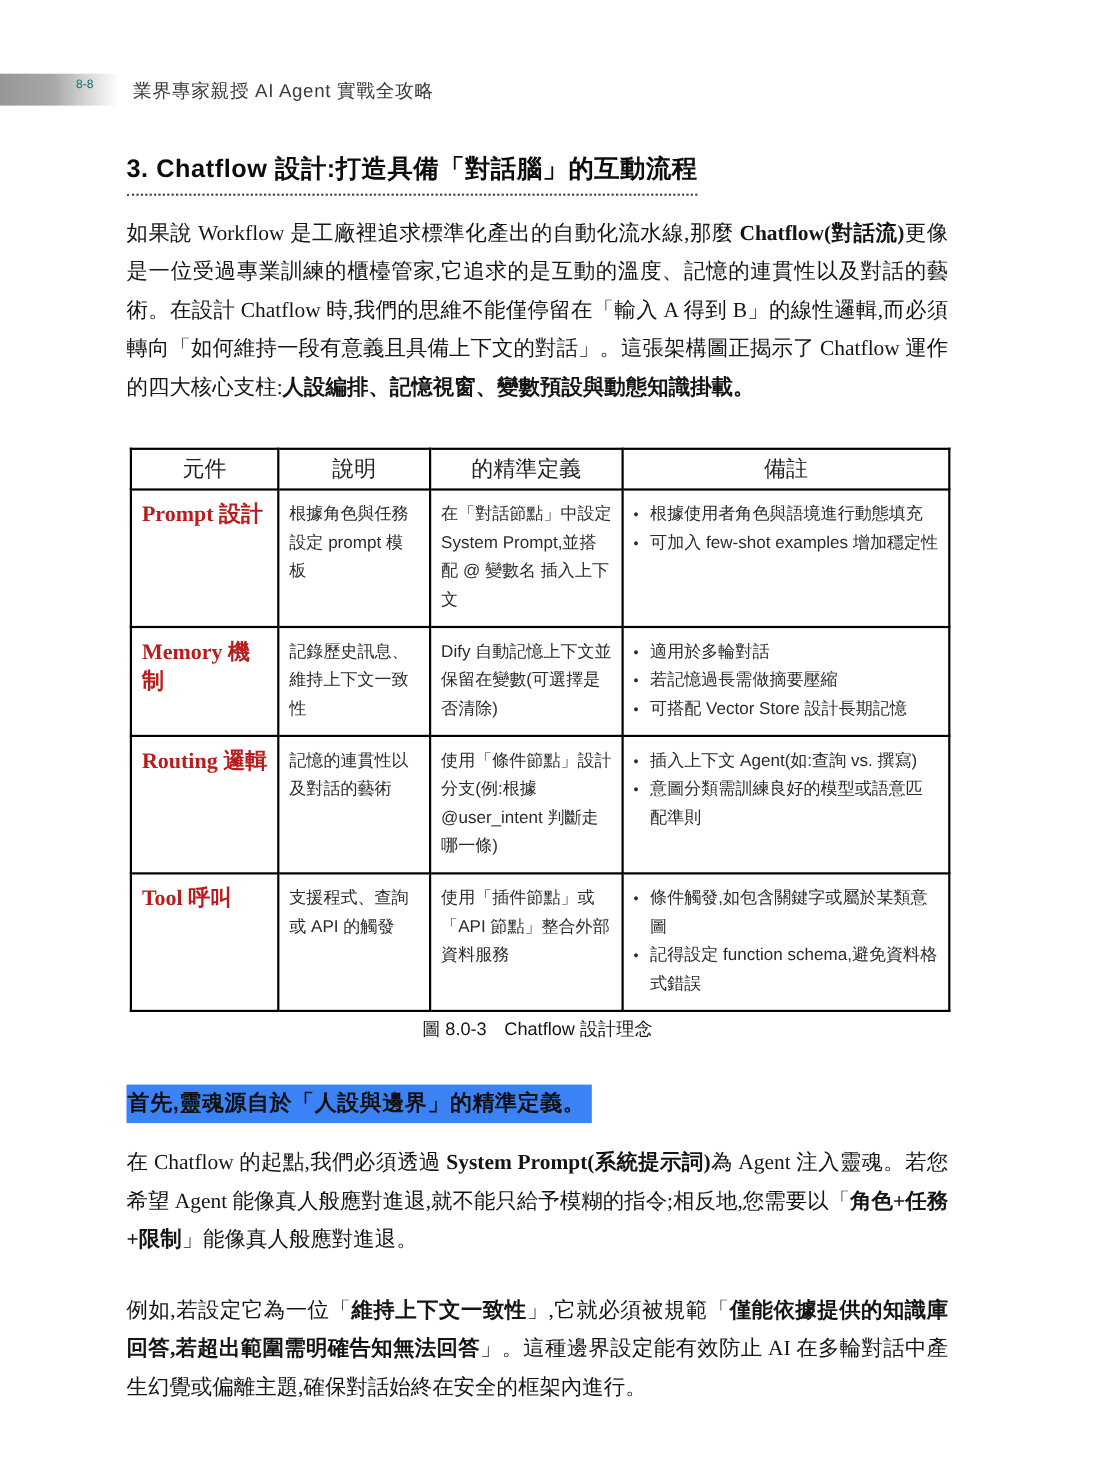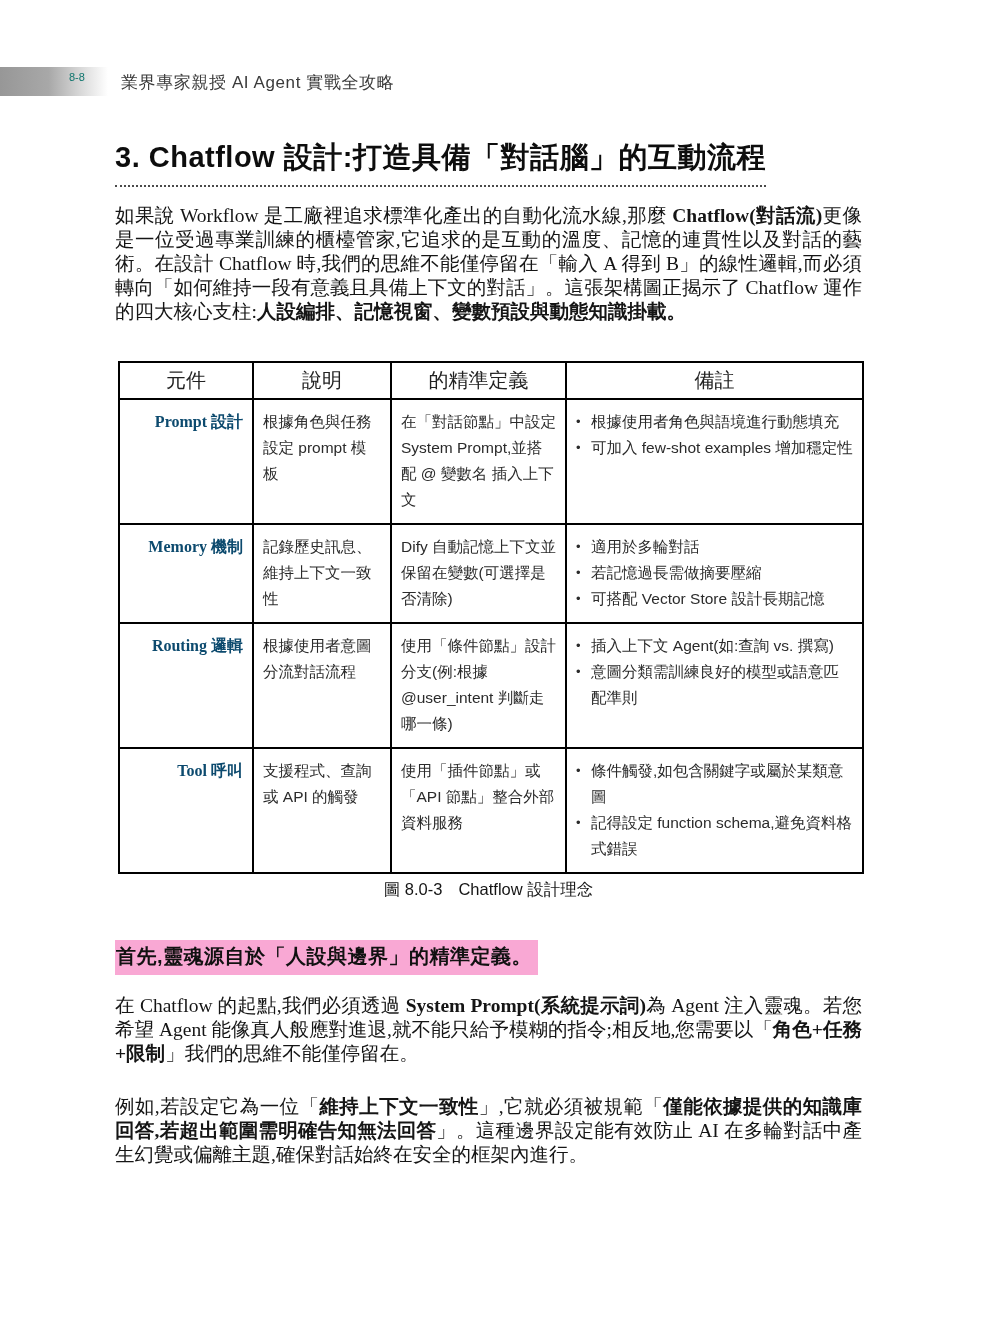--- a/index.html
+++ b/index.html
@@ -25,27 +25,27 @@
   .book-title {
     position:absolute; left:121px; top:5px;
     font-family:"Liberation Sans","DejaVu Sans",sans-serif;
     font-size:17px; color:#3a3a3a; letter-spacing:0.6px;
   }
   
   .main { position:absolute; top:138px; left:115px; width:747px; }
   .section-title {
     display:inline-block;
     font-family:"Liberation Sans","DejaVu Sans",sans-serif;
-    font-weight:bold; font-size:29px; color:#0d0d0d;
+    font-weight:bold; font-size:23px; color:#0d0d0d;
     letter-spacing:0.5px;
     padding-bottom:7px;
     border-bottom:2.5px dotted #4a4a4a;
   }
   .para {
-    margin:0; font-size:19.5px; line-height:24px;
+    margin:0; font-size:19.5px; line-height:35px;
     text-align:justify; color:#151515;
   }
   .para b { font-weight:bold; }
   .para-intro   { margin-top:17px; }
   .para-soul    { margin-top:19px; }
   .para-example { margin-top:29px; }
   
   table.components {
     margin-top:37px; margin-left:3px;
     width:744px; table-layout:fixed;
@@ -60,40 +60,40 @@
     color:#222;
   }
   table.components td {
     border:2px solid #000;
     vertical-align:top;
     padding:9px 9px 10px 9px;
     line-height:26px;
   }
   td.cell-component {
     font-family:"Liberation Serif","DejaVu Serif",serif;
-    font-weight:bold; font-size:16px; color:#0c4a6e;text-align:right;
+    font-weight:bold; font-size:20px; color:#b91c1c;
   }
   ul.notes { list-style:none; margin:0; padding:0; }
   ul.notes li { display:flex; align-items:flex-start; }
   ul.notes .dot { flex:0 0 15px; text-align:left; font-size:13px; line-height:26px; }
   ul.notes .note-text { flex:1; }
   
   .figure-caption {
     margin-top:5px; text-align:center;
     font-family:"Liberation Sans","DejaVu Sans",sans-serif;
     font-size:16.5px; color:#141414;
   }
   .caption-label { margin-right:16px; }
   
   .subheading-wrap { margin-top:39px; }
   .subheading {
     display:inline-block;
     font-family:"Liberation Sans","DejaVu Sans",sans-serif;
     font-weight:bold; font-size:20px; color:#111;
-    background:#f9a8d4;
+    background:#3b82f6;
     padding:3px 6px 5px 1px;
     letter-spacing:0.5px;
   }
 </style>
 </head>
 <body>
 
 <div class="page-header">
   <div class="header-bar"></div>
   <span class="page-number">8-8</span>
@@ -155,21 +155,21 @@
               </li>
               <li>
                 <span class="dot">•</span>
                 <span class="note-text">可搭配 Vector Store 設計長期記憶</span>
               </li>
             </ul>
           </td>
         </tr>
         <tr>
           <td class="cell-component">Routing 邏輯</td>
-          <td class="cell-description">根據使用者意圖分流對話流程</td>
+          <td class="cell-description">記憶的連貫性以及對話的藝術</td>
           <td class="cell-technique">使用「條件節點」設計分支(例:根據 @user_intent 判斷走哪一條)</td>
           <td class="cell-notes">
             <ul class="notes">
               <li>
                 <span class="dot">•</span>
                 <span class="note-text">插入上下文 Agent(如:查詢 vs. 撰寫)</span>
               </li>
               <li>
                 <span class="dot">•</span>
                 <span class="note-text">意圖分類需訓練良好的模型或語意匹配準則</span>
@@ -198,17 +198,17 @@
   </table>
 
   <div class="figure-caption">
     <span class="caption-label">圖 8.0-3</span><span class="caption-text">Chatflow 設計理念</span>
   </div>
 
   <div class="subheading-wrap">
     <span class="subheading">首先,靈魂源自於「人設與邊界」的精準定義。</span>
   </div>
 
-  <p class="para para-soul"><span>在 Chatflow 的起點,我們必須透過 </span><b>System Prompt(系統提示詞)</b><span>為 Agent 注入靈魂。若您希望 Agent 能像真人般應對進退,就不能只給予模糊的指令;相反地,您需要以「</span><b>角色+任務+限制</b><span>」我們的思維不能僅停留在。</span></p>
+  <p class="para para-soul"><span>在 Chatflow 的起點,我們必須透過 </span><b>System Prompt(系統提示詞)</b><span>為 Agent 注入靈魂。若您希望 Agent 能像真人般應對進退,就不能只給予模糊的指令;相反地,您需要以「</span><b>角色+任務+限制</b><span>」能像真人般應對進退。</span></p>
 
   <p class="para para-example"><span>例如,若設定它為一位「</span><b>維持上下文一致性</b><span>」,它就必須被規範「</span><b>僅能依據提供的知識庫回答,若超出範圍需明確告知無法回答</b><span>」。這種邊界設定能有效防止 AI 在多輪對話中產生幻覺或偏離主題,確保對話始終在安全的框架內進行。</span></p>
 
 </div>
 
 </body></html>

